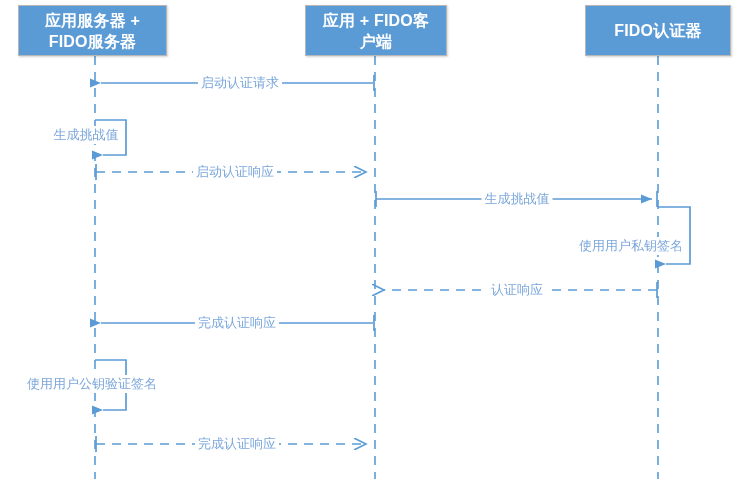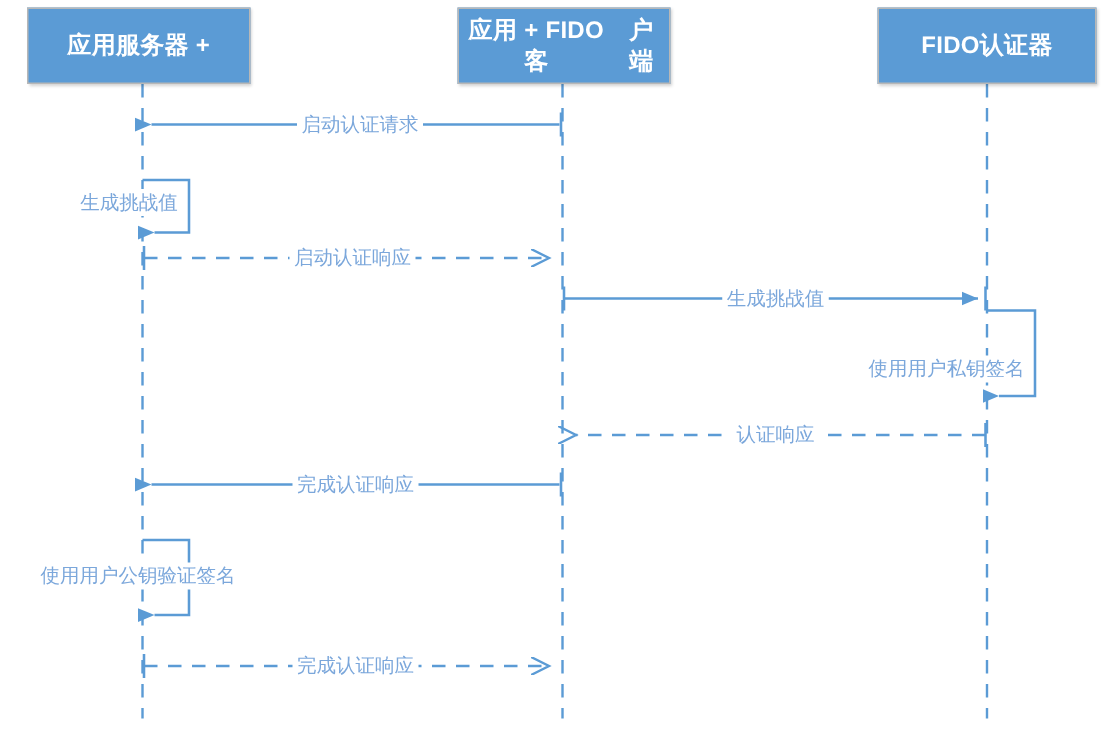--- a/index.html
+++ b/index.html
@@ -105,23 +105,24 @@
     </g>
 
     <g>
       <line x1="96" y1="444" x2="366" y2="444" stroke="#5B9BD5" stroke-width="1.7" stroke-dasharray="9 7" marker-end="url(#arrow-open-right)"></line>
       <line x1="96" y1="436" x2="96" y2="452" stroke="#5B9BD5" stroke-width="1.7"></line>
     </g>
   </svg>
 
   <div class="participant-box" style="left:18px;top:5px;width:149px;height:51px;flex-direction:column;">
     <span>应用服务器 +</span>
+    <span>FIDO服务器</span>
   </div>
 
-  <div class="participant-box" style="left:305px;top:5px;width:142px;height:51px;flex-direction:row;">
+  <div class="participant-box" style="left:305px;top:5px;width:142px;height:51px;flex-direction:column;">
     <span>应用 + FIDO客</span>
     <span>户端</span>
   </div>
 
   <div class="participant-box" style="left:585px;top:5px;width:146px;height:51px;flex-direction:column;">
     <span>FIDO认证器</span>
   </div>
 
   <div class="msg-label" style="left:240px;top:83px;">启动认证请求</div>
 

